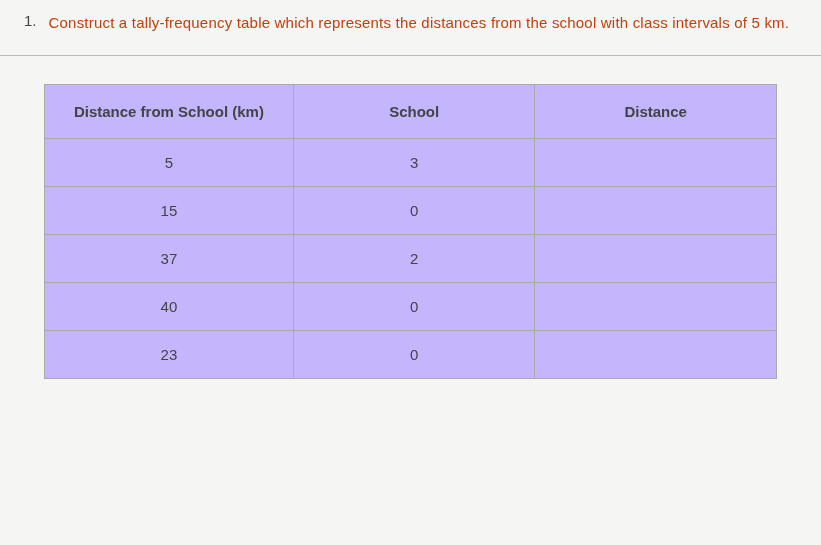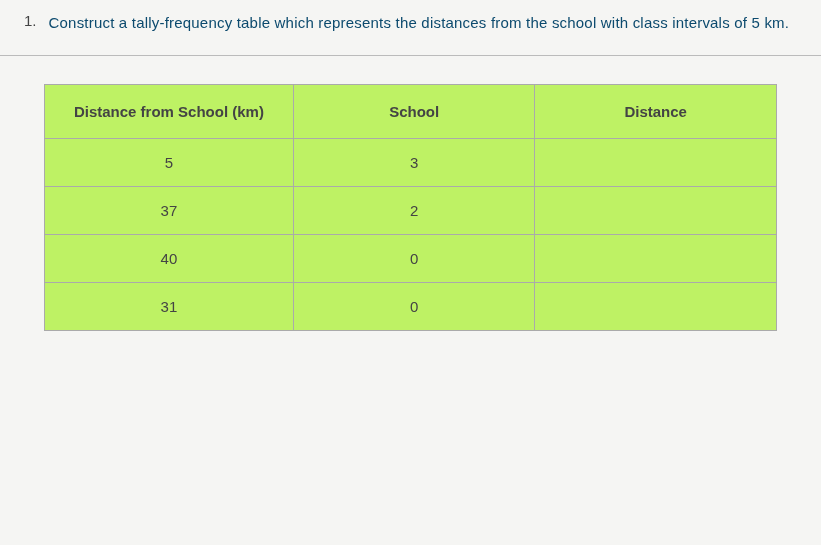--- a/index.html
+++ b/index.html
@@ -21,36 +21,36 @@
       gap: 12px;
       margin-bottom: 20px;
     }
     .question-number {
       font-size: 15px;
       color: #444;
       flex-shrink: 0;
     }
     .question-text {
       font-size: 15px;
-      color: #0c4a6e;
+      color: #c2410c;
       line-height: 1.5;
       letter-spacing: 0.2px;
     }
     .hr-line {
       border: none;
       border-top: 1.5px solid #bbb;
       margin: 8px -24px 28px -24px;
     }
     .table-container {
       padding: 0 20px;
     }
     table {
       border-collapse: collapse;
       width: 100%;
-      background: #bef264;
+      background: #c4b5fd;
     }
     th, td {
       border: 1.5px solid #aaa;
       text-align: center;
       vertical-align: middle;
       font-size: 15px;
       color: #444;
       height: 48px;
     }
     th {
@@ -87,29 +87,34 @@
         <th>Distance</th>
       </tr>
     </thead>
     <tbody>
       <tr>
         <td>5</td>
         <td>3</td>
         <td></td>
       </tr>
       <tr>
+        <td>15</td>
+        <td>0</td>
+        <td></td>
+      </tr>
+      <tr>
         <td>37</td>
         <td>2</td>
         <td></td>
       </tr>
       <tr>
         <td>40</td>
         <td>0</td>
         <td></td>
       </tr>
       <tr>
-        <td>31</td>
+        <td>23</td>
         <td>0</td>
         <td></td>
       </tr>
     </tbody>
   </table>
 </div>
 
 </body></html>

